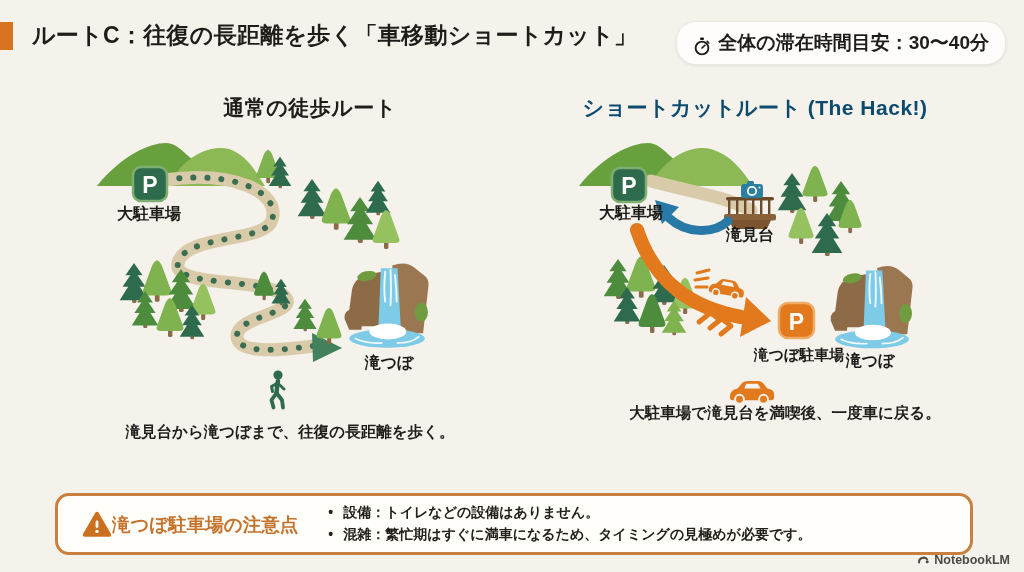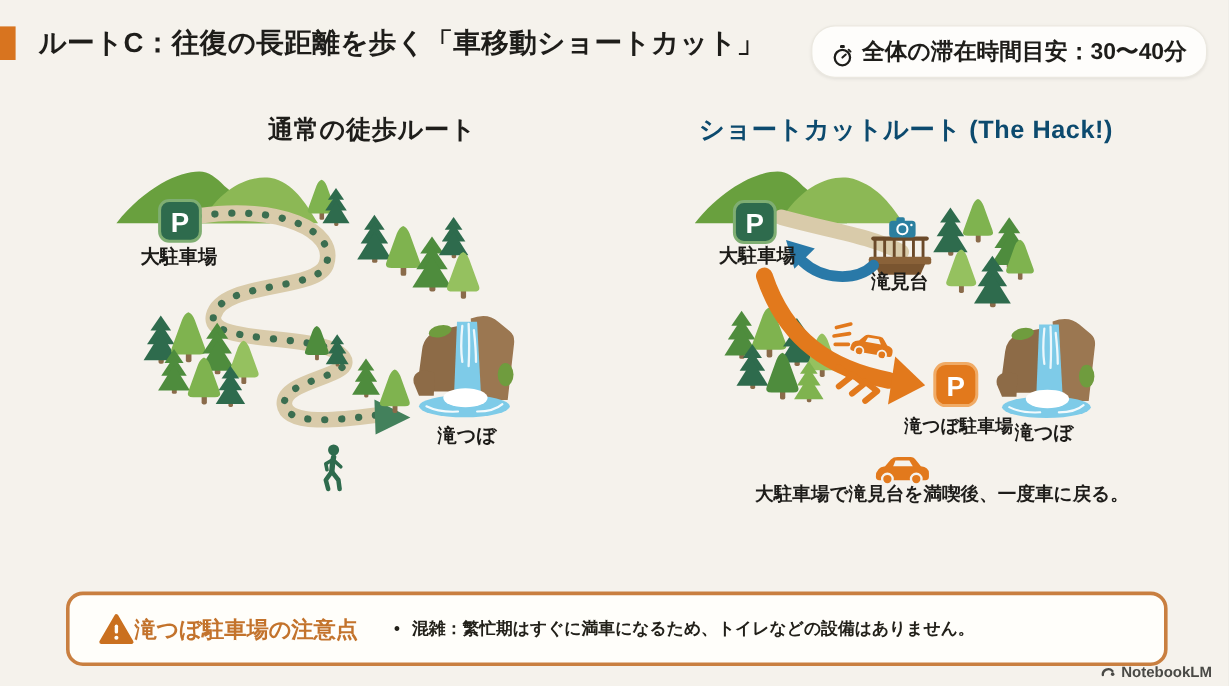--- a/index.html
+++ b/index.html
@@ -223,38 +223,39 @@
     </g>
     <text class="lbl-sm" x="244" y="224" text-anchor="middle">滝つぼ駐車場</text>
 
     <use href="#waterfall" x="274" y="129" width="86" height="85"></use>
     <text class="lbl" x="315" y="230" text-anchor="middle">滝つぼ</text>
 
     <use href="#car" x="172" y="242" width="50" height="27" color="#e2791c"></use>
   </svg>
 
   <p class="caption left">
-    <br>
+    <span>滝見台から滝つぼまで、往復の長距離を歩く。</span><br>
   </p>
   <p class="caption right">
     <span>大駐車場で滝見台を満喫後、一度車に戻る。</span><br>
     <br>
   </p>
 
   <div class="warnbox">
     <div class="warn-title">
       <svg width="30" height="27" viewBox="0 0 30 27">
         <path d="M15,2.5 L27.5,24 H2.5 Z" fill="#ca701f" stroke="#ca701f" stroke-width="3.5" stroke-linejoin="round"></path>
         <rect x="13.6" y="9.5" width="2.8" height="7.5" rx="1.4" fill="#fffefa"></rect>
         <circle cx="15" cy="20.4" r="1.7" fill="#fffefa"></circle>
       </svg>
       <span>滝つぼ駐車場の注意点</span>
     </div>
     <ul class="warn-list">
-      <li>混雑：繁忙期はすぐに満車になるため、トイレなどの設備はありません。</li>
+      <li>設備：トイレなどの設備はありません。</li>
+      <li>混雑：繁忙期はすぐに満車になるため、タイミングの見極めが必要です。</li>
     </ul>
   </div>
 
   <div class="brand">
     <svg width="14" height="14" viewBox="0 0 14 14">
       <path d="M3,9.5 A4.6,4.6 0 0 1 11,6.2" fill="none" stroke="#4a4a46" stroke-width="2" stroke-linecap="round"></path>
       <circle cx="11.2" cy="8.8" r="1.5" fill="#4a4a46"></circle>
     </svg>
     <span>NotebookLM</span>
   </div>

